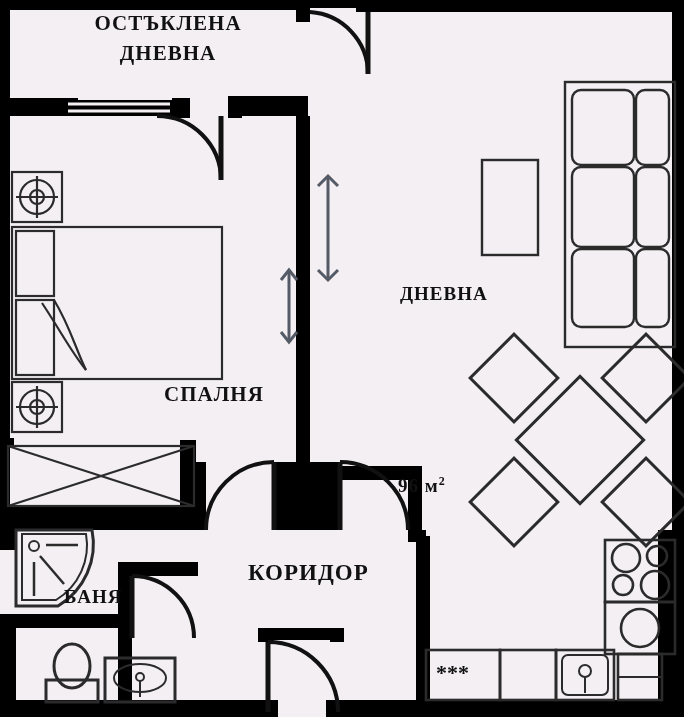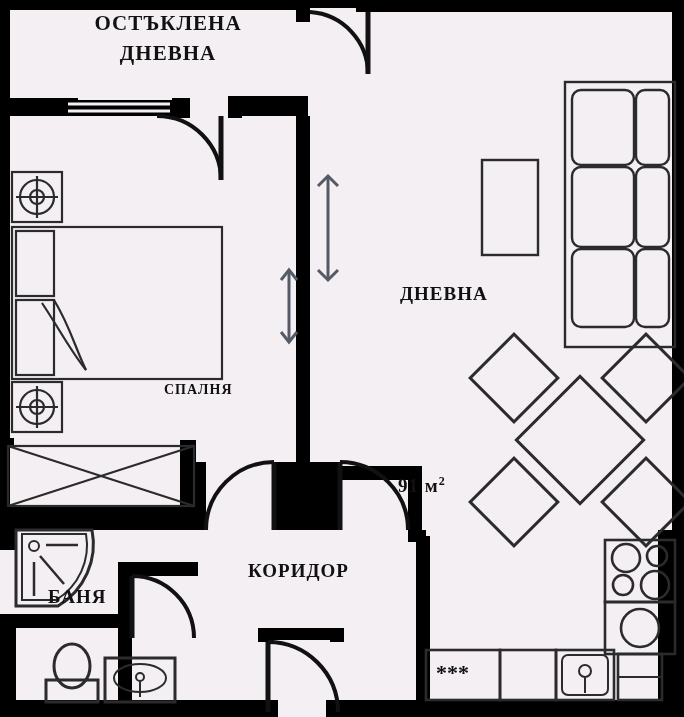--- a/index.html
+++ b/index.html
@@ -10,24 +10,24 @@
   .rlabel{
     position:absolute;
     font-family:"Liberation Serif", serif;
     font-weight:bold;
     color:#111;
     letter-spacing:1px;
     white-space:nowrap;
     -webkit-font-smoothing:antialiased;
   }
   .lbl-terrace{left:88px;top:8px;font-size:21px;line-height:30px;text-align:center;width:160px;}
-  .lbl-bed{left:164px;top:382px;font-size:14px;}
+  .lbl-bed{left:164px;top:382px;font-size:21px;}
   .lbl-living{left:400px;top:283px;font-size:19px;text-align:center;}
-  .lbl-corr{left:248px;top:560px;font-size:19px;}
-  .lbl-bath{left:48px;top:586px;font-size:19px;text-align:right;}
+  .lbl-corr{left:248px;top:560px;font-size:23px;}
+  .lbl-bath{left:64px;top:586px;font-size:19px;text-align:right;}
   .lbl-area{left:398px;top:474px;font-size:19px;}
   .lbl-stars{left:436px;top:660px;font-size:22px;letter-spacing:0px;}
   .sup{font-size:12px;vertical-align:super;}
 </style>
 </head>
 <body>
 
 <div id="plan">
 
 <svg width="684" height="717" viewBox="0 0 684 717">
@@ -223,17 +223,17 @@
 <div class="rlabel lbl-terrace">
   <div>ОСТЪКЛЕНА</div>
   <div>ДНЕВНА</div>
 </div>
 
 <div class="rlabel lbl-bed">СПАЛНЯ</div>
 <div class="rlabel lbl-living">ДНЕВНА</div>
 <div class="rlabel lbl-corr">КОРИДОР</div>
 <div class="rlabel lbl-bath">БАНЯ</div>
 
-<div class="rlabel lbl-area"><span>91 м</span><span class="sup">2</span></div>
+<div class="rlabel lbl-area"><span>96 м</span><span class="sup">2</span></div>
 
 <div class="rlabel lbl-stars">***</div>
 
 </div>
 
 </body></html>

